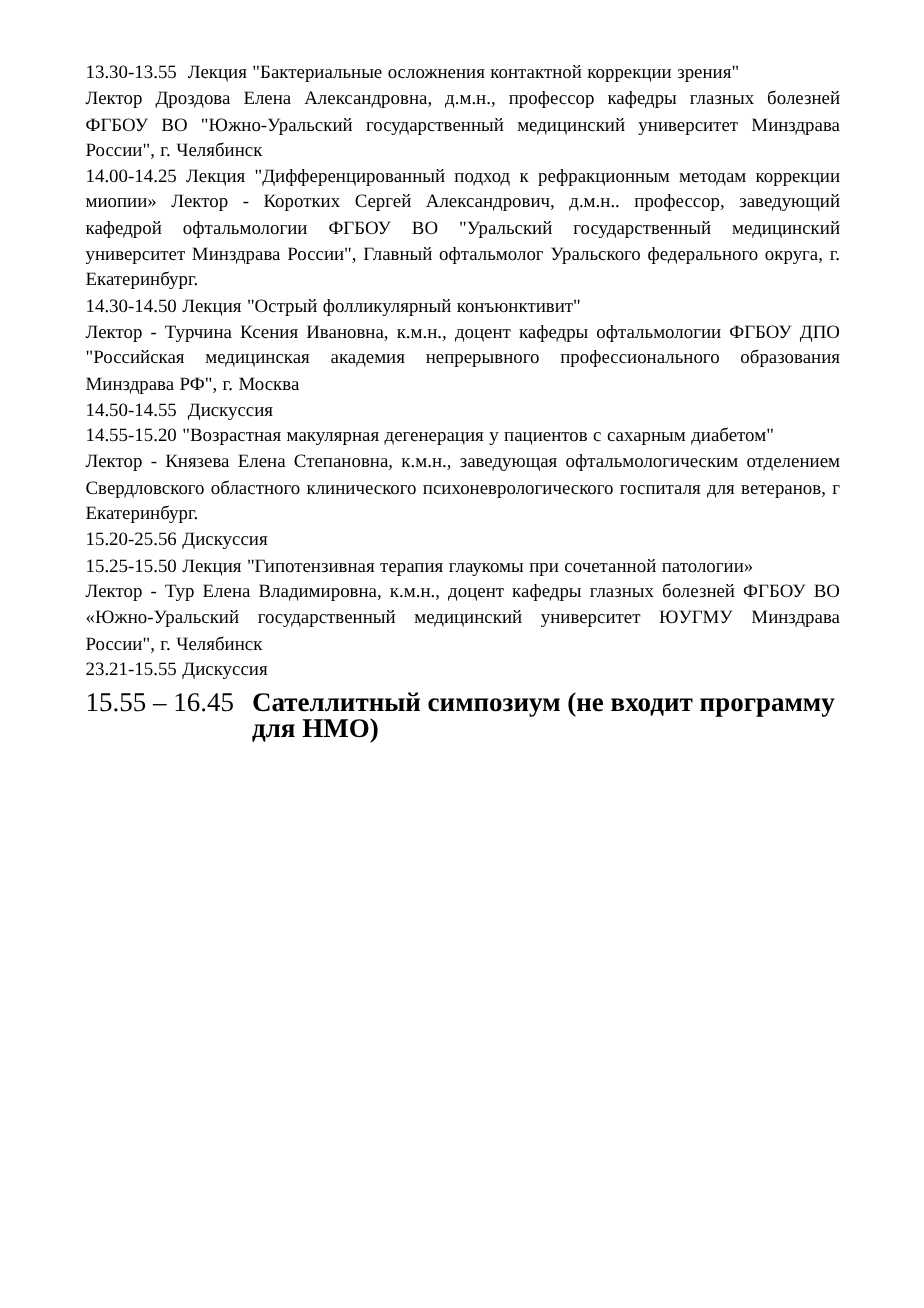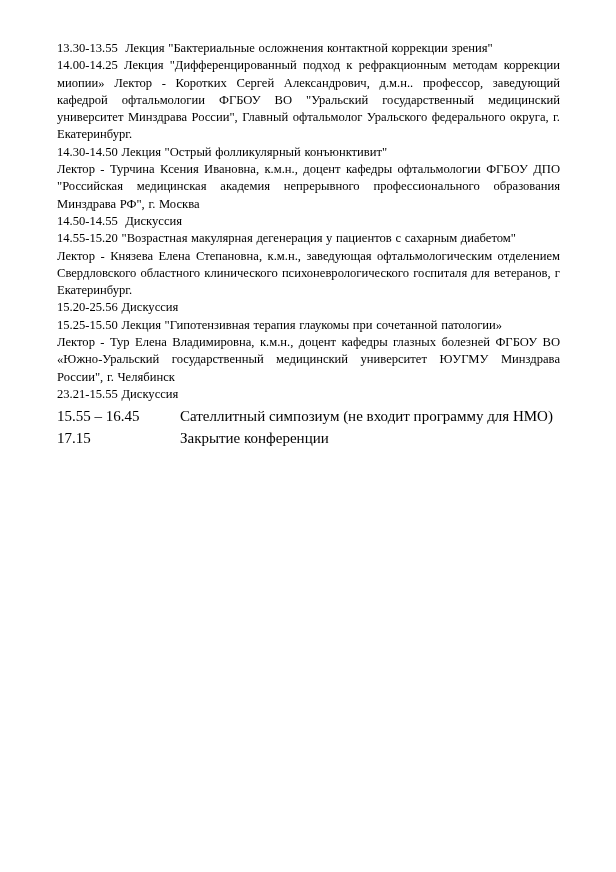--- a/index.html
+++ b/index.html
@@ -24,51 +24,47 @@
   .para {
     margin: 0;
     font-size: 12.6px;
     line-height: 17.3px;
     text-align: justify;
     word-spacing: 0.5px;
   }
   .footer-row {
     display: flex;
     margin-top: 4.6px;
-    font-size: 15px;
+    font-size: 18px;
     line-height: 17.3px;
-    gap: 12px;
   }
   .footer-row .time {
     flex: 0 0 111px;
     width: 111px;
   }
   .footer-row .label {
-    font-weight: normal;
+    font-weight: bold;
   }
 </style>
 </head>
 <body>
 
 <div class="page">
 
   <p class="para">13.30-13.55&nbsp; Лекция "Бактериальные осложнения контактной коррекции зрения"</p>
+  <p class="para">Лектор Дроздова Елена Александровна, д.м.н., профессор кафедры глазных болезней ФГБОУ ВО "Южно-Уральский государственный медицинский университет Минздрава России", г. Челябинск</p>
   <p class="para">14.00-14.25 Лекция "Дифференцированный подход к рефракционным методам коррекции миопии» Лектор - Коротких Сергей Александрович, д.м.н.. профессор, заведующий кафедрой офтальмологии ФГБОУ ВО "Уральский государственный медицинский университет Минздрава России", Главный офтальмолог Уральского федерального округа, г. Екатеринбург.</p>
   <p class="para">14.30-14.50 Лекция "Острый фолликулярный конъюнктивит"</p>
   <p class="para">Лектор - Турчина Ксения Ивановна, к.м.н., доцент кафедры офтальмологии ФГБОУ ДПО "Российская медицинская академия непрерывного профессионального образования Минздрава РФ", г. Москва</p>
   <p class="para">14.50-14.55&nbsp; Дискуссия</p>
   <p class="para">14.55-15.20 "Возрастная макулярная дегенерация у пациентов с сахарным диабетом"</p>
   <p class="para">Лектор - Князева Елена Степановна, к.м.н., заведующая офтальмологическим отделением Свердловского областного клинического психоневрологического госпиталя для ветеранов, г Екатеринбург.</p>
   <p class="para">15.20-25.56 Дискуссия</p>
   <p class="para">15.25-15.50 Лекция "Гипотензивная терапия глаукомы при сочетанной патологии»</p>
   <p class="para">Лектор - Тур Елена Владимировна, к.м.н., доцент кафедры глазных болезней ФГБОУ ВО «Южно-Уральский государственный медицинский университет ЮУГМУ Минздрава России", г. Челябинск</p>
   <p class="para">23.21-15.55 Дискуссия</p>
 
   <div class="footer-row">
     <span class="time">15.55 – 16.45</span>
     <span class="label">Сателлитный симпозиум (не входит программу для НМО)</span>
   </div>
-  <div class="footer-row">
-    <span class="time">17.15</span>
-    <span class="label">Закрытие конференции</span>
-  </div>
 
 </div>
 
 </body></html>

